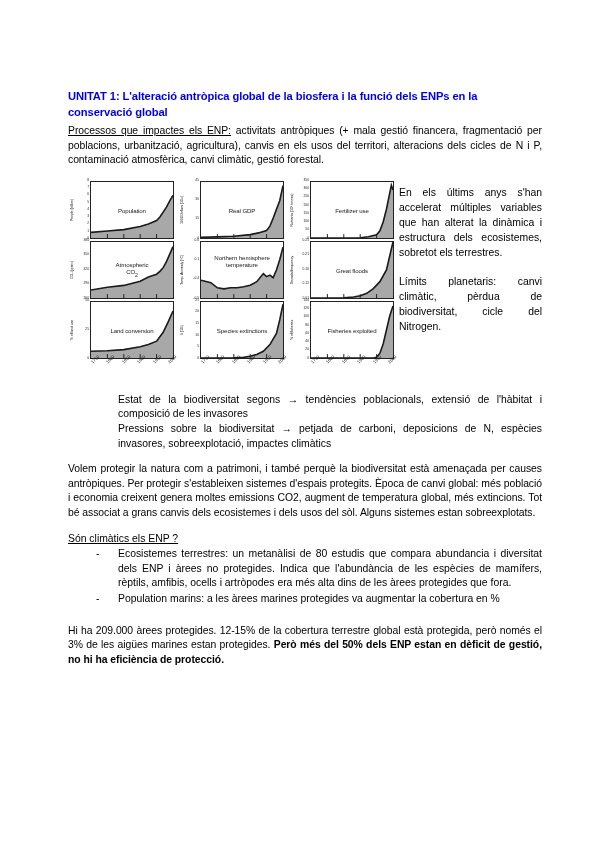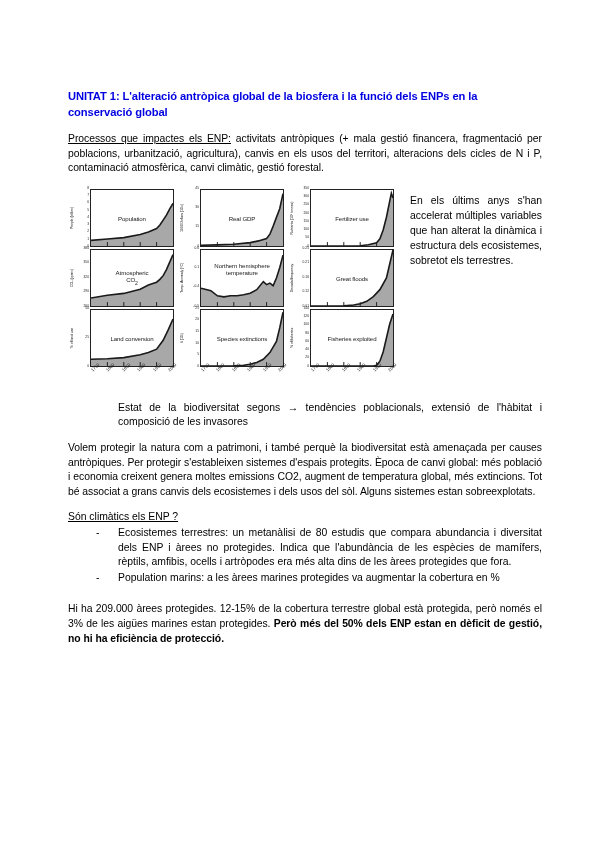--- a/index.html
+++ b/index.html
@@ -21,21 +21,21 @@
     background: #fff;
     box-sizing: border-box;
     padding: 88px 58px 0 68px;
   }
   .doc-title {
     color: #0000E0;
     font-weight: bold;
     font-size: 11.2px;
     line-height: 16px;
     letter-spacing: -0.1px;
-    margin: 0 0 12px 0;
+    margin: 0 0 4px 0;
     text-align: left;
   }
   p.body-text {
     font-size: 10.4px;
     line-height: 14.6px;
     margin: 0 0 11px 0;
     text-align: justify;
     text-justify: inter-word;
     letter-spacing: -0.05px;
   }
@@ -133,21 +133,21 @@
     top: 2px;
     font-style: normal;
     font-size: 4.4px;
     color: #222;
     transform-origin: left top;
     transform: rotate(-45deg);
     white-space: nowrap;
   }
   .fig-side {
     flex: 1 1 auto;
-    padding-left: 16px;
+    padding-left: 5px;
     padding-top: 6px;
   }
   .fig-side p {
     font-size: 10.4px;
     line-height: 15px;
     margin: 0 0 14px 0;
     text-align: justify;
   }
 
   
@@ -437,26 +437,28 @@
             <i style="left: 36.8%;">1850</i>
             <i style="left: 55.2%;">1900</i>
             <i style="left: 73.6%;">1950</i>
             <i style="left: 92%;">2000</i>
           </div>
       </div>
     </div>
 
     <div class="fig-side">
       <p>En els últims anys s'han accelerat múltiples variables que han alterat la dinàmica i estructura dels ecosistemes, sobretot els terrestres.</p>
+      <p>Límits planetaris: canvi climàtic, pèrdua de biodiversitat, cicle del Nitrogen.</p>
     </div>
 
   </div>
 
   <div class="indent-block">
     <p class="indent-line">Estat de la biodiversitat segons → tendències poblacionals, extensió de l'hàbitat i composició de les invasores</p>
+    <p class="indent-line">Pressions sobre la biodiversitat → petjada de carboni, deposicions de N, espècies invasores, sobreexplotació, impactes climàtics</p>
   </div>
 
   <p class="body-text">Volem protegir la natura com a patrimoni, i també perquè la biodiversitat està amenaçada per causes antròpiques. Per protegir s'estableixen sistemes d'espais protegits. Època de canvi global: més població i economia creixent genera moltes emissions CO2, augment de temperatura global, més extincions. Tot bé associat a grans canvis dels ecosistemes i dels usos del sòl. Alguns sistemes estan sobreexplotats.</p>
 
   <div>
     <div class="section-head"><span class="u-head">Són climàtics els ENP ?</span></div>
     <ul class="dashlist">
       <li><span class="dash">-</span><span>Ecosistemes terrestres: un metanàlisi de 80 estudis que compara abundancia i diversitat dels ENP i àrees no protegides. Indica que l'abundància de les espècies de mamífers, rèptils, amfibis, ocells i artròpodes era més alta dins de les àrees protegides que fora.</span></li>
       <li><span class="dash">-</span><span>Population marins: a les àrees marines protegides va augmentar la cobertura en %</span></li>
     </ul>

